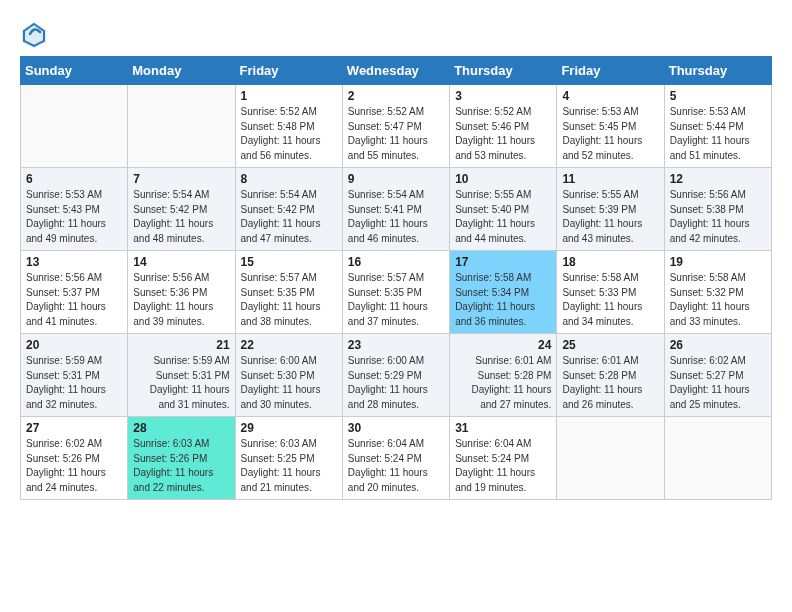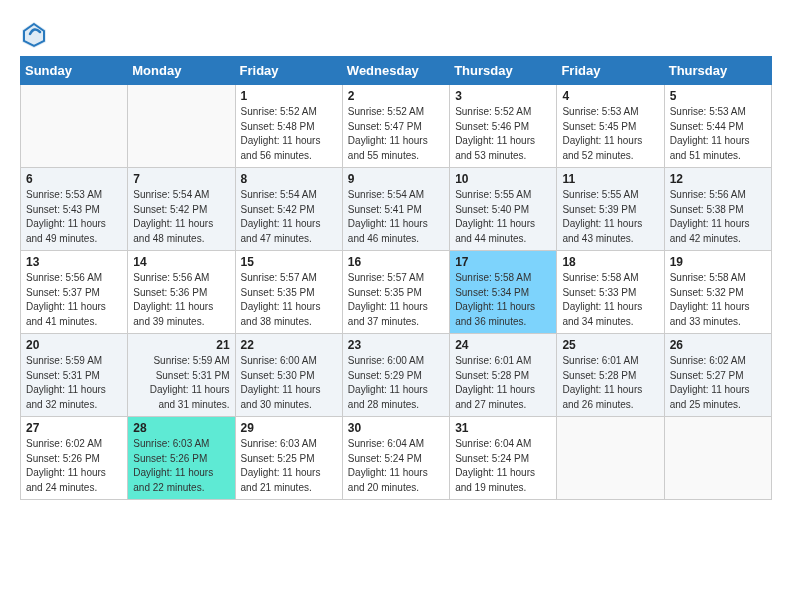--- a/index.html
+++ b/index.html
@@ -259,21 +259,21 @@
           <div class="day-info" style="white-space: pre-line;">Sunrise: 6:00 AM
 Sunset: 5:30 PM
 Daylight: 11 hours and 30 minutes.</div>
         </td>
         <td style="background: rgb(240, 244, 248);">
           <span class="day-num">23</span>
           <div class="day-info" style="white-space: pre-line;">Sunrise: 6:00 AM
 Sunset: 5:29 PM
 Daylight: 11 hours and 28 minutes.</div>
         </td>
-        <td style="background: rgb(240, 244, 248);">
+        <td style="background: rgb(240, 244, 248); text-align: right;">
           <span class="day-num">24</span>
           <div class="day-info" style="white-space: pre-line;">Sunrise: 6:01 AM
 Sunset: 5:28 PM
 Daylight: 11 hours and 27 minutes.</div>
         </td>
         <td style="background: rgb(240, 244, 248);">
           <span class="day-num">25</span>
           <div class="day-info" style="white-space: pre-line;">Sunrise: 6:01 AM
 Sunset: 5:28 PM
 Daylight: 11 hours and 26 minutes.</div>

